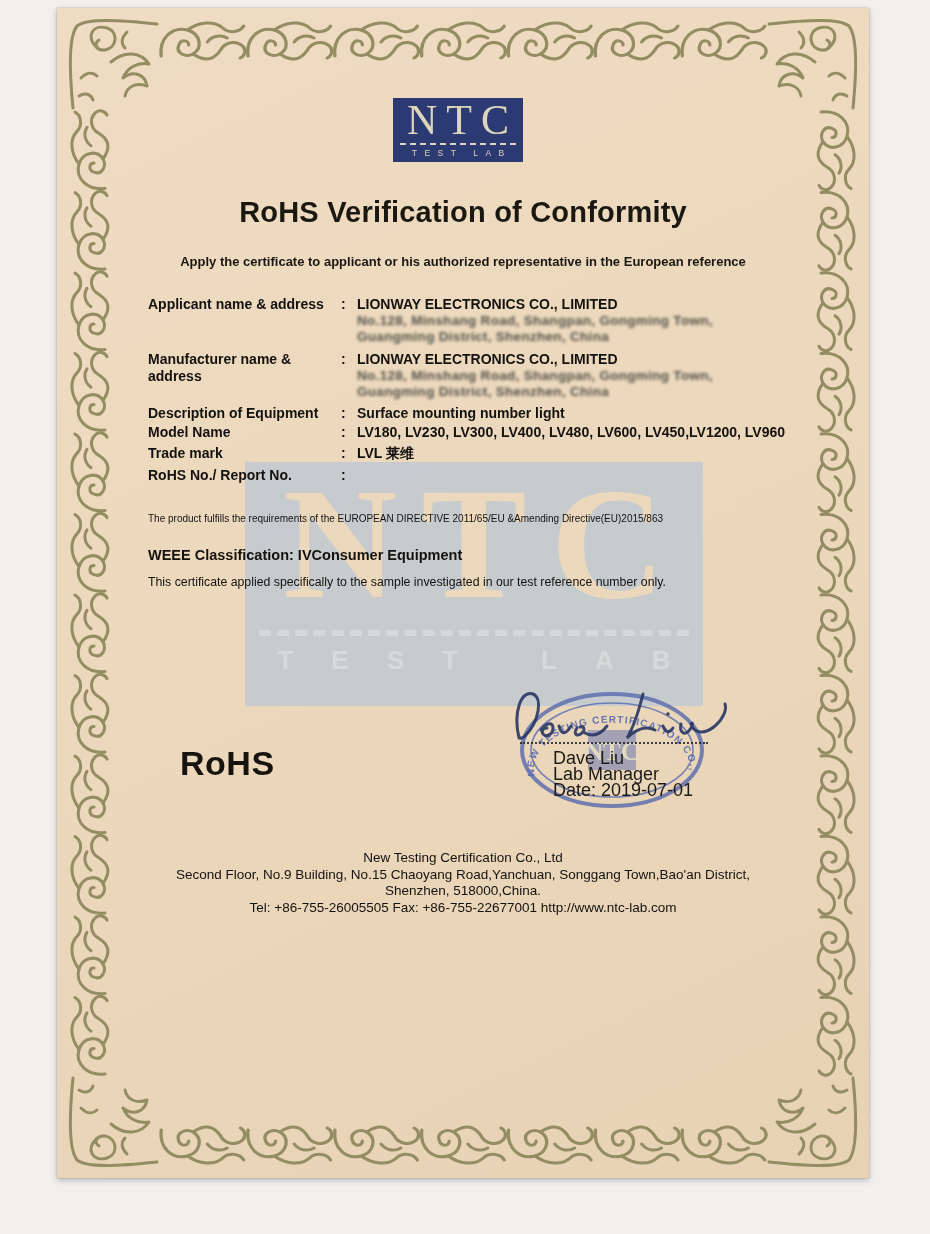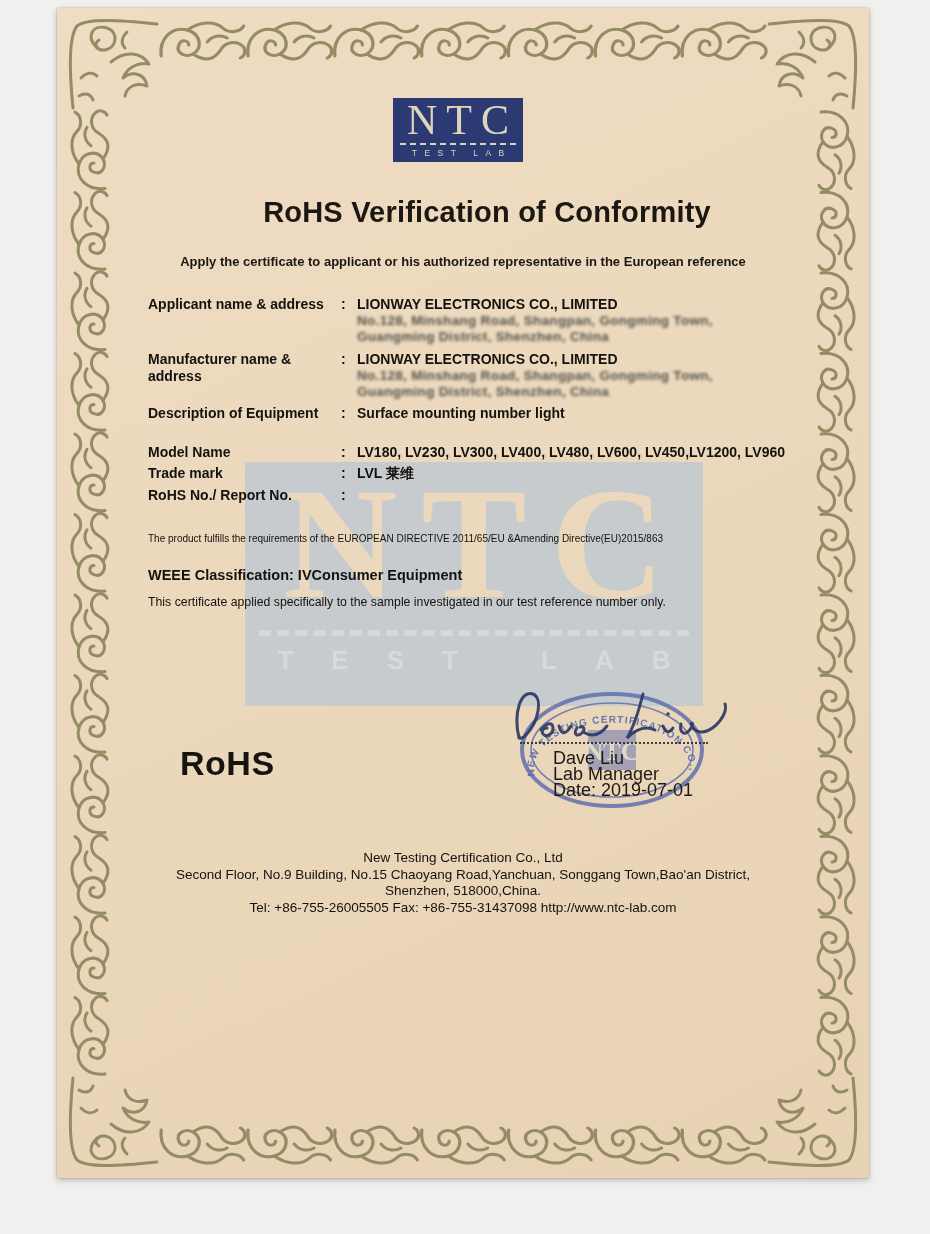--- a/index.html
+++ b/index.html
@@ -43,35 +43,35 @@
   }
   .logo-ntc{
     font-family:"Liberation Serif",serif;font-size:42px;line-height:45px;
     color:#ddd5bb;letter-spacing:9px;margin-right:-9px;margin-top:0px;
   }
   .logo-dash{width:116px;border-top:2.5px dashed #ddd5bb;margin-top:0px;}
   .logo-sub{font-size:8.5px;color:#ddd5bb;letter-spacing:7.5px;margin-right:-7.5px;margin-top:3px;}
   
   #title{
     position:absolute;left:0;top:188px;width:100%;text-align:center;
-    font-size:29px;font-weight:bold;color:#1b1812;letter-spacing:.2px;z-index:3;padding-left:24px;
+    font-size:29px;font-weight:bold;color:#1b1812;letter-spacing:.2px;z-index:3;
   }
   #subtitle{
     position:absolute;left:0;top:246px;width:100%;text-align:center;
     font-size:13px;font-weight:bold;color:#1b1812;z-index:3;
   }
   
   #content{position:absolute;left:91px;top:288px;width:652px;z-index:3;color:#14120f;}
   .frow{display:grid;grid-template-columns:193px 16px 1fr;font-size:14px;line-height:17px;}
   .flabel,.fcolon,.fmain{font-weight:bold;}
   .fblur{
     font-weight:bold;color:#55534b;filter:blur(1.7px);
     font-size:13.5px;line-height:16px;letter-spacing:.3px;
   }
-  .r0{margin-bottom:6px}.r1{margin-bottom:5px}.r2{margin-bottom:22px}
+  .r0{margin-bottom:6px}.r1{margin-bottom:5px}.r2{margin-bottom:2px}
   .r3{margin-bottom:4px}.r4{margin-bottom:5px}.r5{margin-bottom:0}
   .directive{margin-top:26px;font-weight:normal;font-size:10px;line-height:17px;}
   .weee{margin-top:20px;font-weight:bold;font-size:14.5px;}
   .weee .wv{}
   .gremark{margin-top:20px;font-size:13px;}
   .rlines{margin-top:12px;font-size:12.3px;line-height:15.5px;}
   
   #rohs{
     position:absolute;left:123px;top:736px;z-index:3;
     font-size:34px;font-weight:bold;color:#17140f;letter-spacing:.5px;
@@ -262,16 +262,16 @@
       <div>Dave Liu</div>
       <div>Lab Manager</div>
       <div>Date: 2019-07-01</div>
     </div>
   </div>
 
   <div id="footer">
     <div>New Testing Certification Co., Ltd</div>
     <div>Second Floor, No.9 Building, No.15 Chaoyang Road,Yanchuan, Songgang Town,Bao'an District,</div>
     <div>Shenzhen, 518000,China.</div>
-    <div>Tel: +86-755-26005505 Fax: +86-755-31437098 http://www.ntc-lab.com</div>
+    <div>Tel: +86-755-26005505 Fax: +86-755-22677001 http://www.ntc-lab.com</div>
   </div>
 
 </div>
 
 </body></html>

